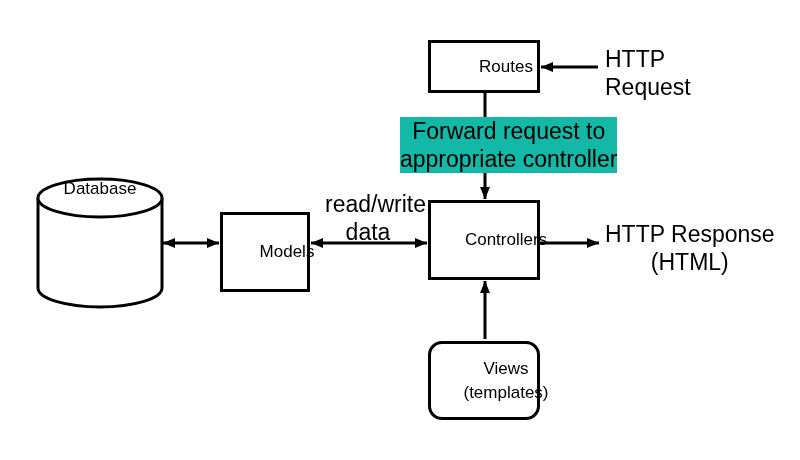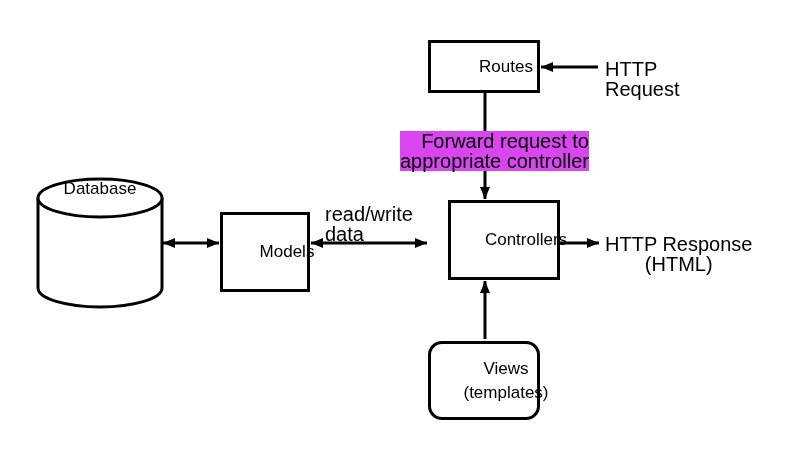--- a/index.html
+++ b/index.html
@@ -31,44 +31,43 @@
     display: flex;
     align-items: center;
     justify-content: center;
     text-align: center;
     font-size: 17px;
     line-height: 24px;
     white-space: pre-line;
     padding-left: 44px;
   }
   #routes-box      { left: 428px; top: 40px;  width: 112px; height: 53px; }
-  #controllers-box { left: 428px; top: 200px; width: 112px; height: 80px; margin-left: 20px; }
+  #controllers-box { left: 428px; top: 200px; width: 112px; height: 80px; }
   #views-box       { left: 428px; top: 341px; width: 112px; height: 79px; border-radius: 14px; }
   #models-box      { left: 220px; top: 200px; width: 90px;  height: 80px; margin-top: 12px; }
   .db-label-wrap {
     position: absolute;
     left: 38px;
     top: 179px;
     width: 124px;
     height: 128px;
     display: flex;
     align-items: flex-start;
     justify-content: center;
     font-size: 17px;
   }
   .edge-label {
     position: absolute;
-    font-size: 20px;
-    line-height: 20px;
+    font-size: 23px;
+    line-height: 28px;
     white-space: pre-line;
-    margin-top: 14px;
   }
   #label-http-request  { left: 605px; top: 45px;  text-align: left; }
-  #label-forward       { left: 400px; top: 117px; text-align: right; background: #d946ef; }
-  #label-read-write    { left: 325px; top: 190px; width: 86px; }
+  #label-forward       { left: 400px; top: 117px; text-align: center; background: #14b8a6; }
+  #label-read-write    { left: 325px; top: 190px; width: 86px; text-align: center; }
   #label-http-response { left: 605px; top: 220px; text-align: center; }
   .stroke {
     stroke: #000000;
     stroke-width: 3;
     fill: none;
   }
   .fillwhite { fill: #ffffff; }
 </style>
 </head>
 <body>

